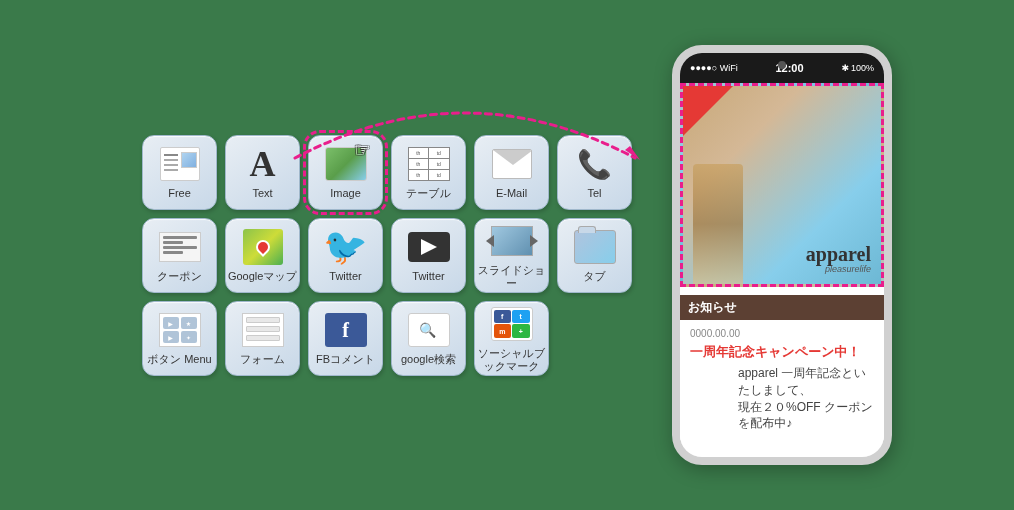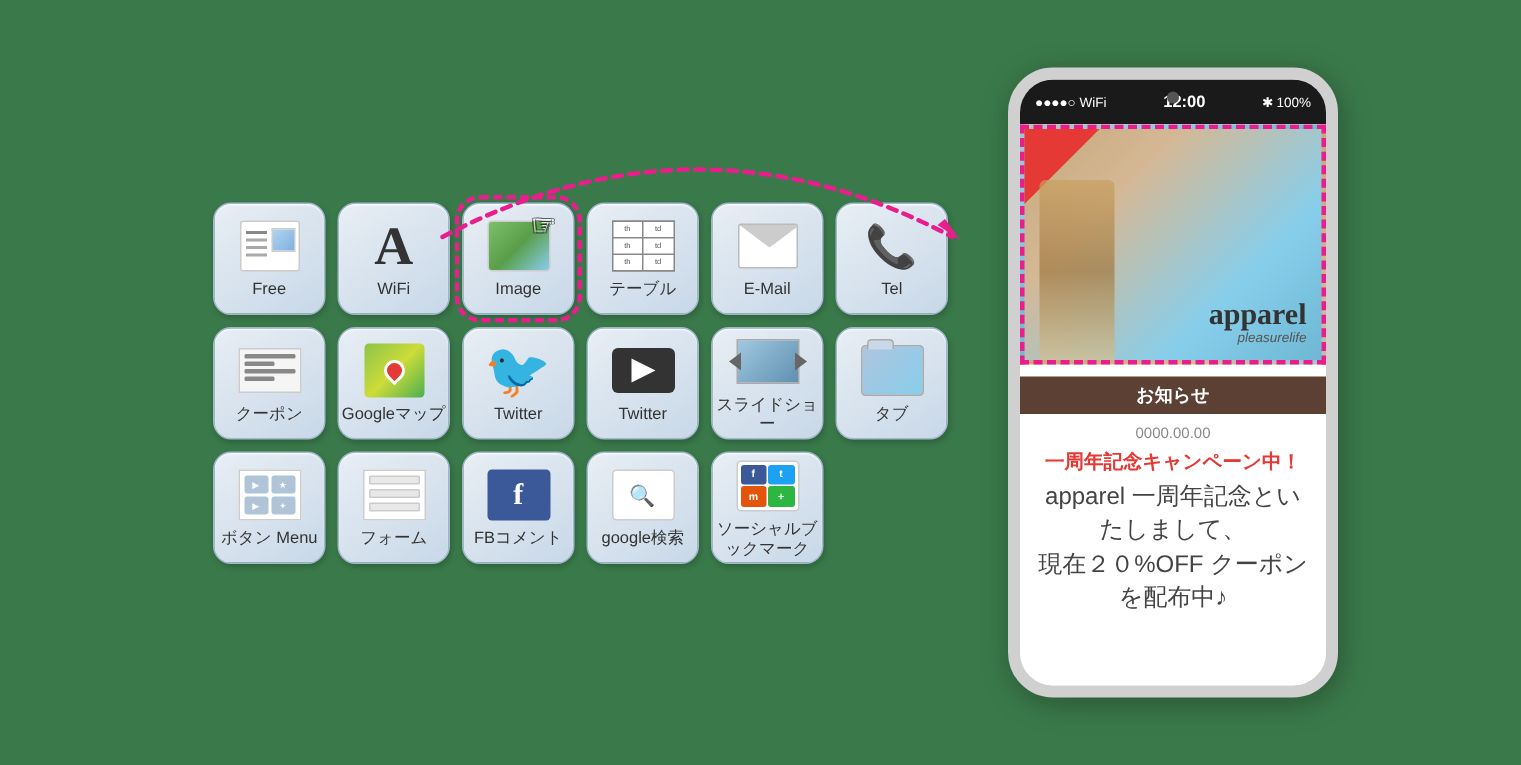--- a/index.html
+++ b/index.html
@@ -448,21 +448,21 @@
     }
 
     .phone-content {
       height: calc(100% - 30px);
       overflow: hidden;
       background: white;
     }
 
     .phone-hero {
       width: 100%;
-      height: 160px;
+      height: 204px;
       background: linear-gradient(135deg, #c8a878 0%, #d4b896 30%, #87ceeb 70%, #6db8d4 100%);
       position: relative;
       border: 3px dashed #e91e8c;
     }
 
     .phone-hero-text {
       position: absolute;
       bottom: 10px;
       right: 10px;
       text-align: right;
@@ -486,21 +486,20 @@
       top: 0; left: 0;
       width: 0; height: 0;
       border-style: solid;
       border-width: 50px 50px 0 0;
       border-color: #e53935 transparent transparent transparent;
     }
 
     .phone-news-section {
       padding: 8px 10px;
       background: white;
-      text-align: center;
     }
 
     .news-header {
       font-size: 12px;
       font-weight: bold;
       color: white;
       background: #5c4033;
       padding: 4px 8px;
       margin: 0 -10px 8px -10px;
     }
@@ -512,23 +511,24 @@
     }
 
     .news-title {
       font-size: 13px;
       font-weight: bold;
       color: #e53935;
       margin-bottom: 4px;
     }
 
     .news-body {
-      font-size: 16px;
+      font-size: 12px;
       color: #444;
       line-height: 1.4;
+      margin-left: 48px;
     }
 
     
     .image-btn-selected {
       position: relative;
       outline: 3px dashed #e91e8c;
       outline-offset: 2px;
     }
 
     
@@ -558,21 +558,21 @@
             <div class="img-placeholder"></div>
           </div>
         </div>
         <span class="icon-label">Free</span>
       </div>
 
       <div class="icon-btn">
         <div class="icon-visual">
           <span class="text-icon-visual">A</span>
         </div>
-        <span class="icon-label">WiFi</span>
+        <span class="icon-label">Text</span>
       </div>
 
       <div class="icon-btn image-btn-selected">
         <div class="icon-visual image-icon-container">
           <div class="image-icon-visual"></div>
           <span class="cursor-overlay">☞</span>
         </div>
         <span class="icon-label">Image</span>
       </div>
 

